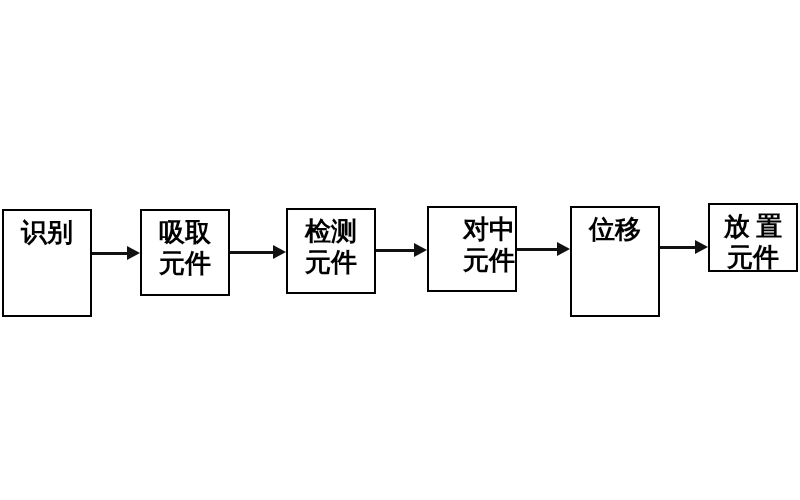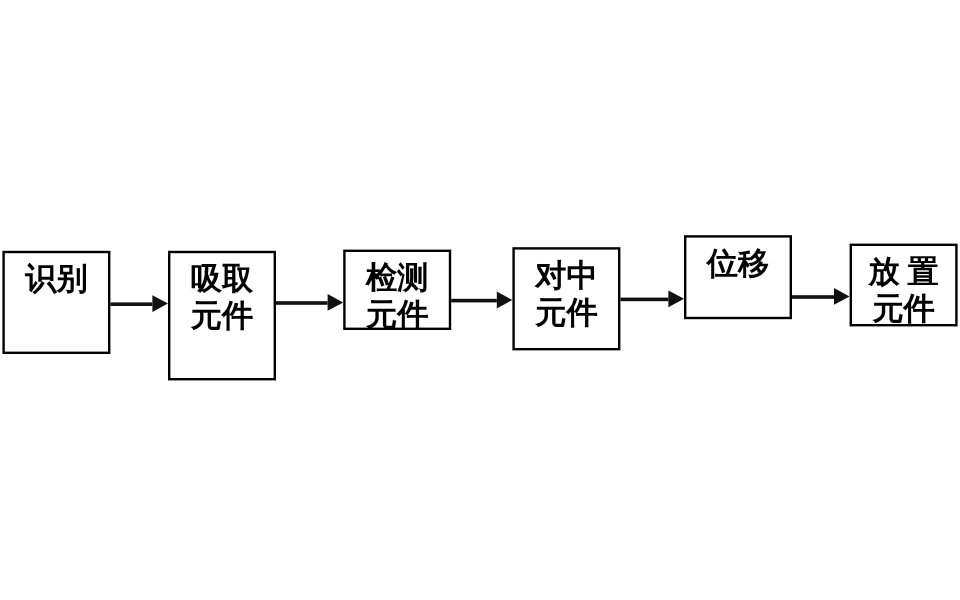--- a/index.html
+++ b/index.html
@@ -24,25 +24,25 @@
     border: 2px solid #000000;
     background: #ffffff;
     text-align: center;
     padding-top: 6px;
     font-size: 26px;
     font-weight: bold;
     color: #000000;
     line-height: 31px;
     white-space: nowrap;
   }
-  .b1 { left: 2px;   top: 209px; height: 86px; }
-  .b2 { left: 140px; top: 209px; height: 108px; }
-  .b3 { left: 286px; top: 208px; height: 67px; }
-  .b4 { left: 427px; top: 206px; height: 86px; }
-  .b5 { left: 570px; top: 196px; height: 70px; }
+  .b1 { left: 2px;   top: 209px; height: 108px; }
+  .b2 { left: 140px; top: 209px; height: 87px; }
+  .b3 { left: 286px; top: 208px; height: 86px; }
+  .b4 { left: 427px; top: 206px; height: 86px; text-align: right; }
+  .b5 { left: 570px; top: 206px; height: 111px; }
   .b6 { left: 708px; top: 203px; height: 69px; }
   .arrow {
     position: absolute;
     height: 14px;
     display: flex;
     align-items: center;
   }
   .arrow .shaft {
     flex: 1;
     height: 3px;

